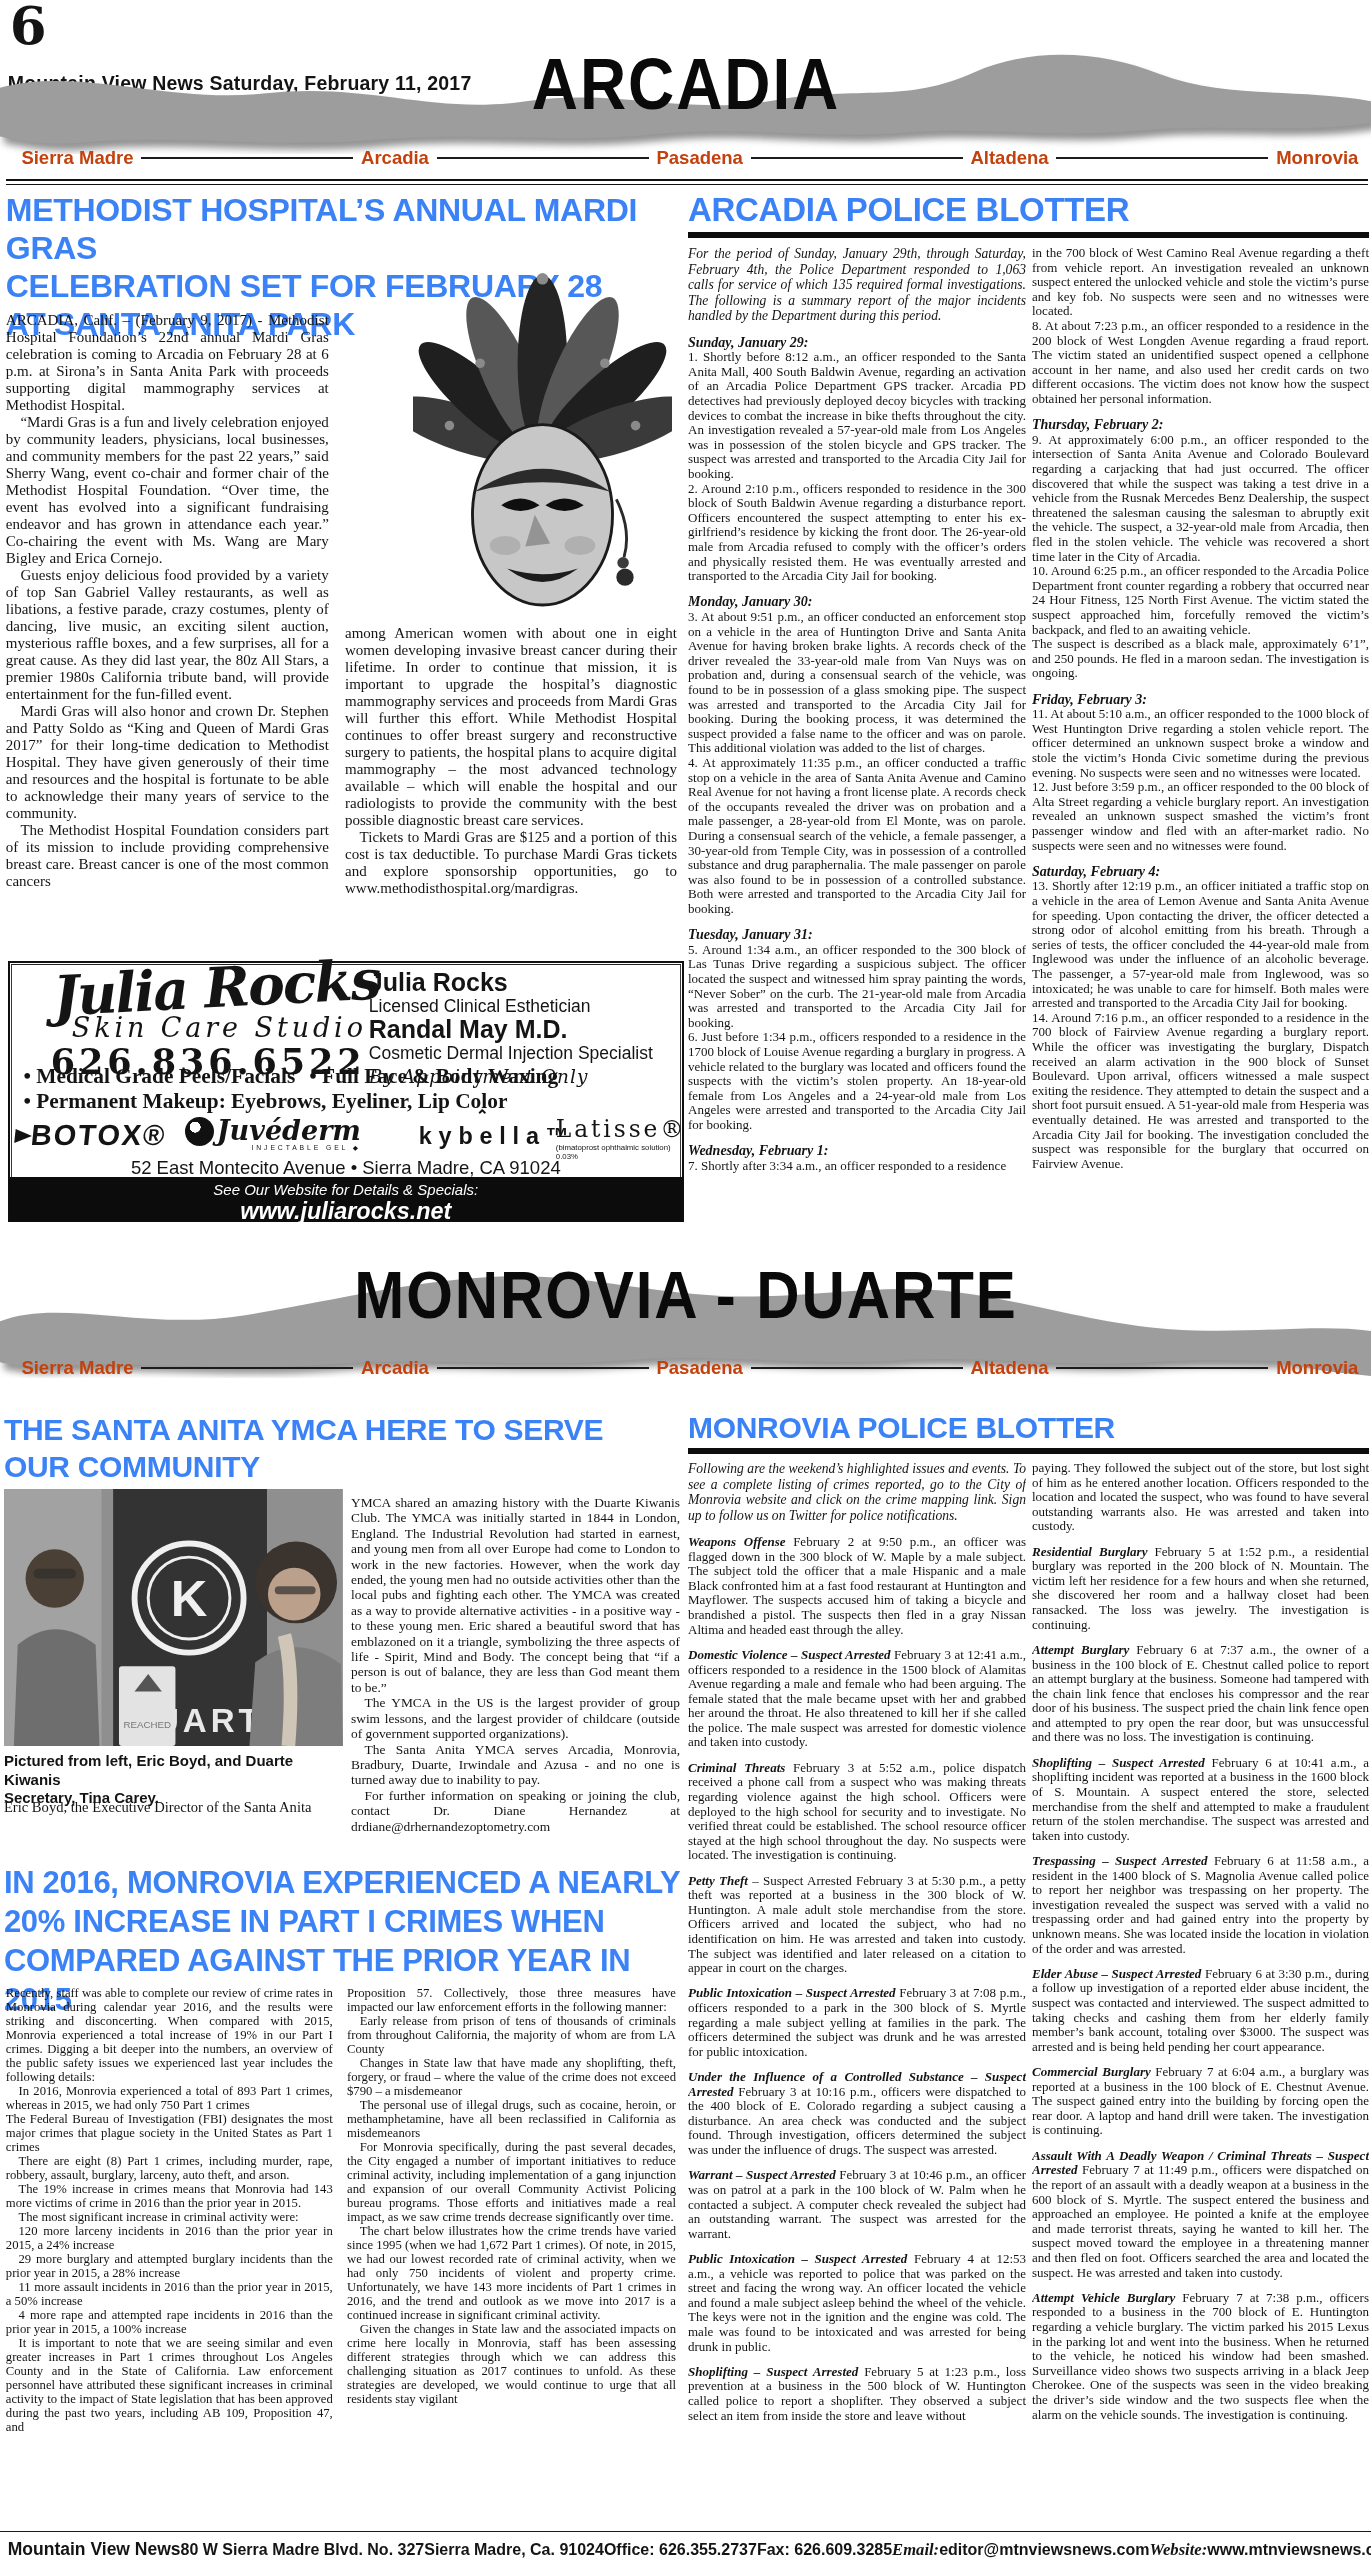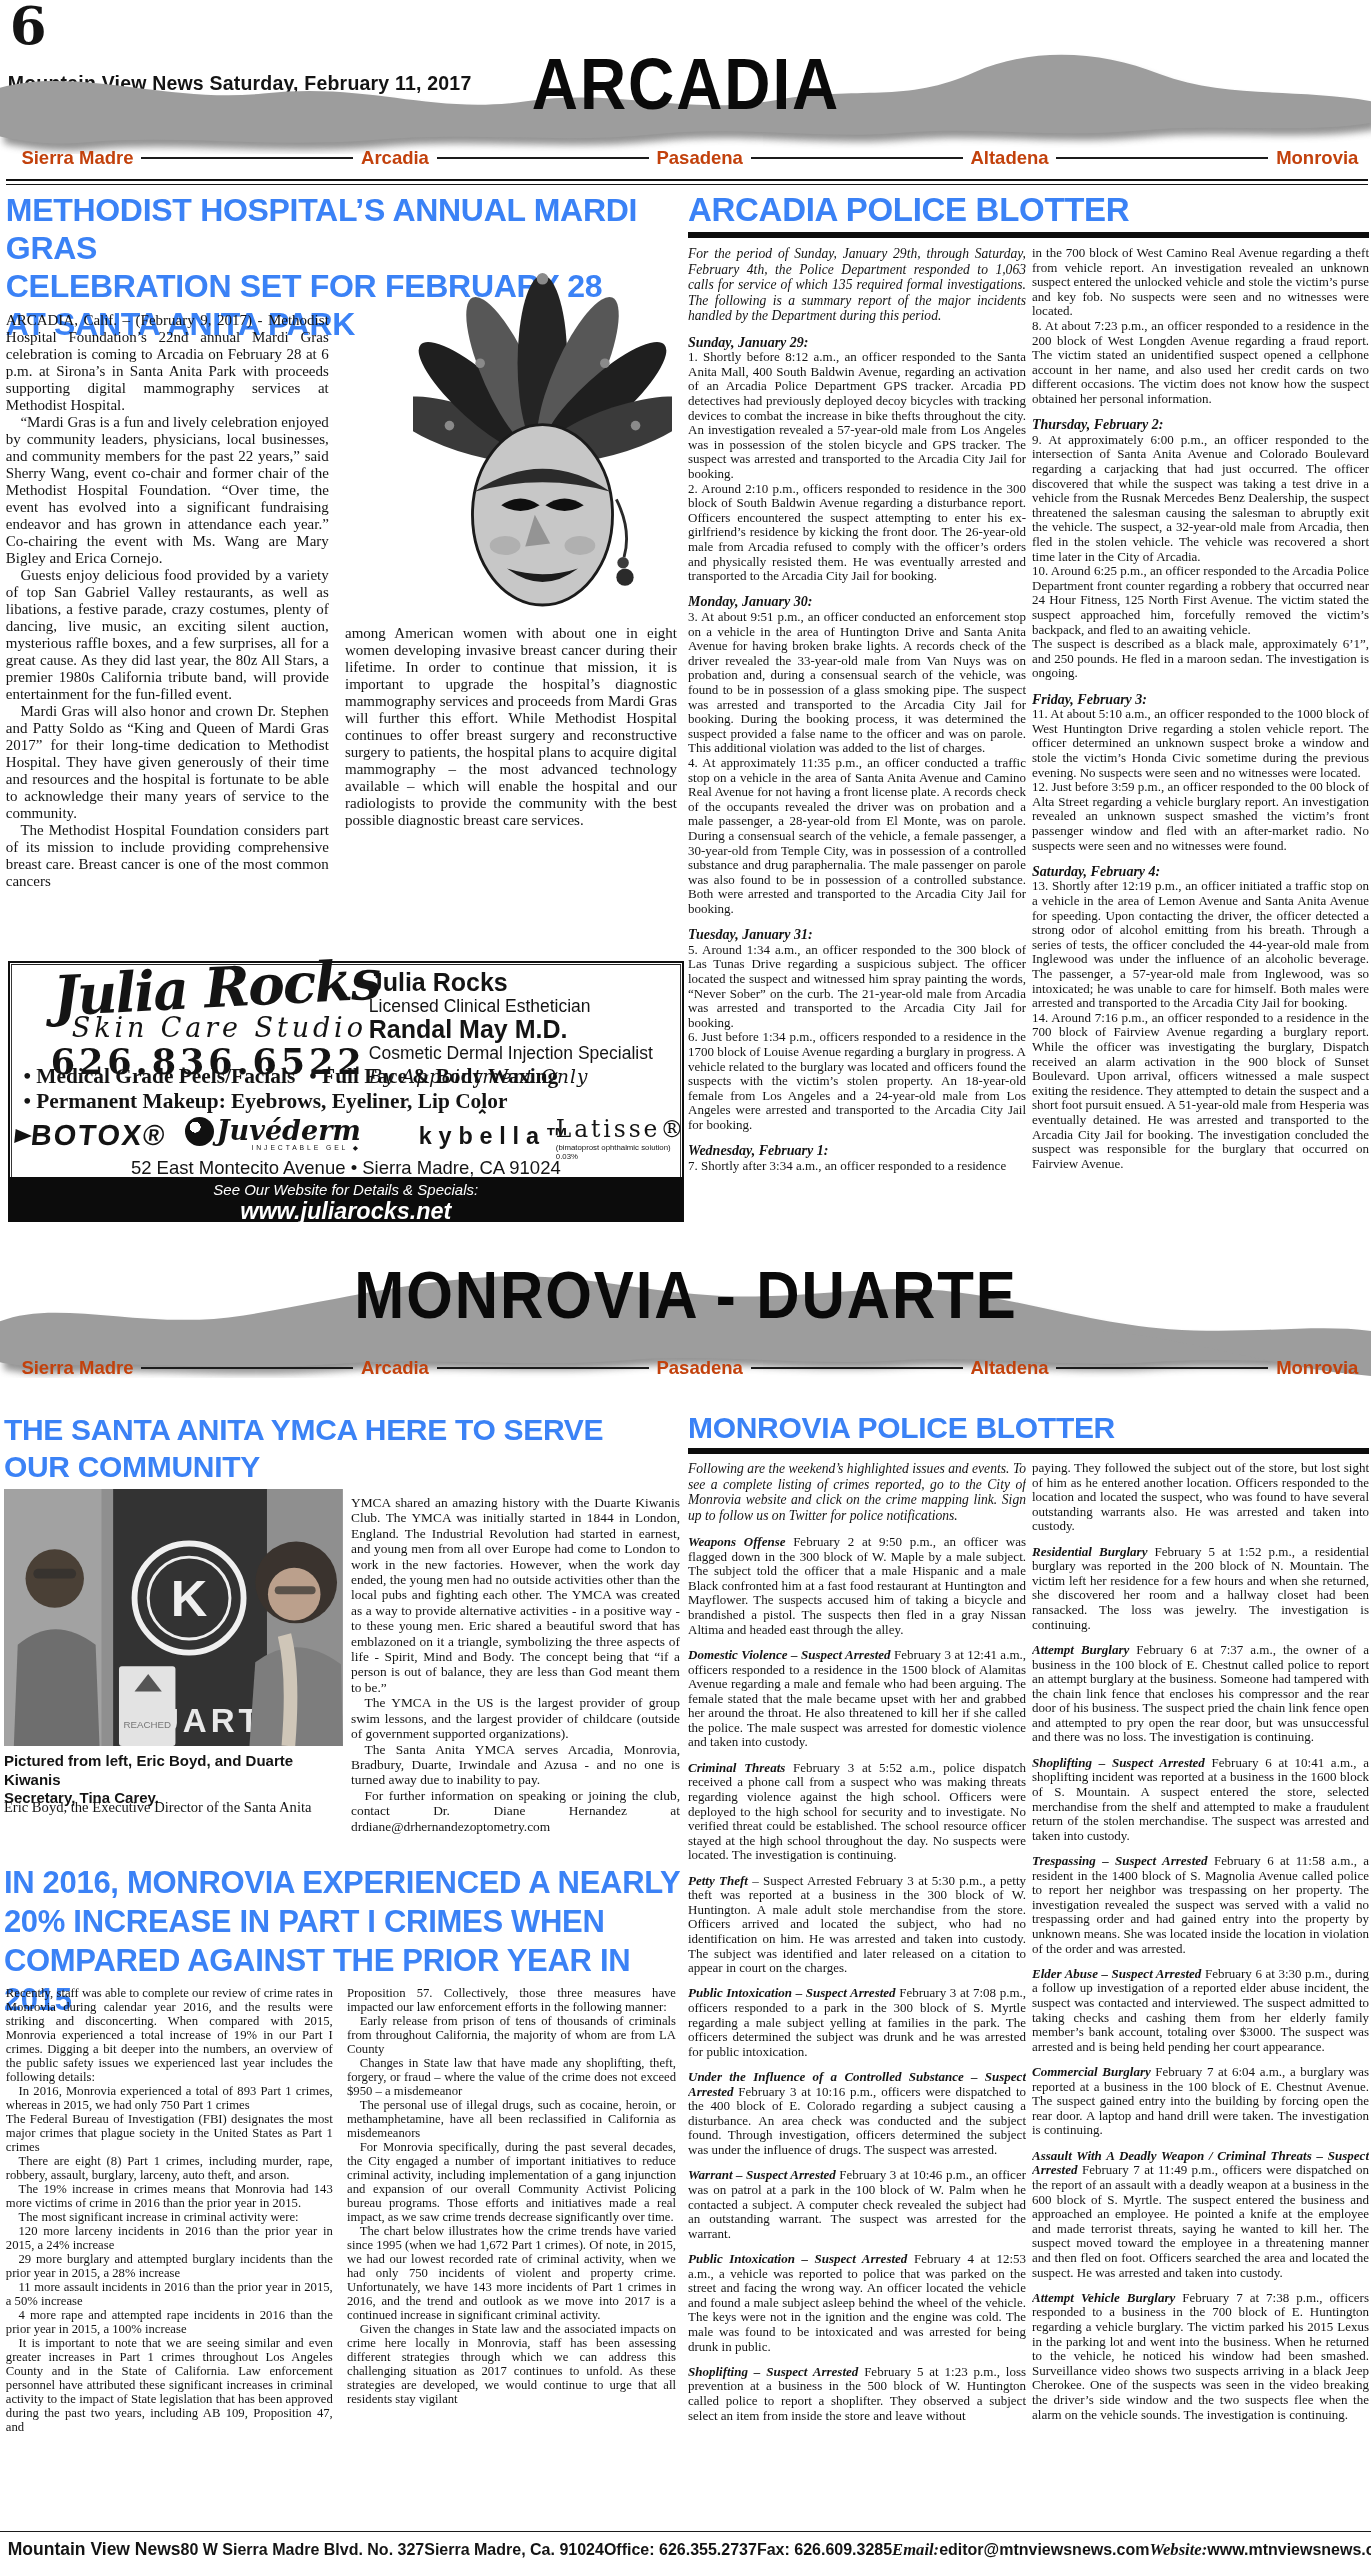--- a/index.html
+++ b/index.html
@@ -128,20 +128,21 @@
 AT SANTA ANITA PARK</div>
   <div class="abs col mg" style="left:5.8px;top:312px;width:323px;height:633px;">
       <p>ARCADIA, Calif. – (February 9, 2017) - Methodist Hospital Foundation’s 22nd annual Mardi Gras celebration is coming to Arcadia on February 28 at 6 p.m. at Sirona’s in Santa Anita Park with proceeds supporting digital mammography services at Methodist Hospital.</p>
       <p class="ind">“Mardi Gras is a fun and lively celebration enjoyed by community leaders, physicians, local businesses, and community members for the past 22 years,” said Sherry Wang, event co-chair and former chair of the Methodist Hospital Foundation. “Over time, the event has evolved into a significant fundraising endeavor and has grown in attendance each year.” Co-chairing the event with Ms. Wang are Mary Bigley and Erica Cornejo.</p>
       <p class="ind">Guests enjoy delicious food provided by a variety of top San Gabriel Valley restaurants, as well as libations, a festive parade, crazy costumes, plenty of dancing, live music, an exciting silent auction, mysterious raffle boxes, and a few surprises, all for a great cause. As they did last year, the 80z All Stars, a premier 1980s California tribute band, will provide entertainment for the fun-filled event.</p>
       <p class="ind">Mardi Gras will also honor and crown Dr. Stephen and Patty Soldo as “King and Queen of Mardi Gras 2017” for their long-time dedication to Methodist Hospital. They have given generously of their time and resources and the hospital is fortunate to be able to acknowledge their many years of service to the community.</p>
       <p class="ind">The Methodist Hospital Foundation considers part of its mission to include providing comprehensive breast care. Breast cancer is one of the most common cancers</p>
     </div>
   <div class="abs col mg" style="left:345px;top:625px;width:332px;height:318px;">
       <p>among American women with about one in eight women developing invasive breast cancer during their lifetime.  In order to continue that mission, it is important to upgrade the hospital’s diagnostic mammography services and proceeds from Mardi Gras will further this effort. While Methodist Hospital continues to offer breast surgery and reconstructive surgery to patients, the hospital plans to acquire digital mammography – the most advanced technology available – which will enable the hospital and our radiologists to provide the community with the best possible diagnostic breast care services.</p>
+      <p class="ind">Tickets to Mardi Gras are $125 and a portion of this cost is tax deductible. To purchase Mardi Gras tickets and explore sponsorship opportunities, go to www.methodisthospital.org/mardigras.</p>
     </div>
 
   <div class="abs" style="left:413px;top:257px;width:259px;height:366px;">
     <svg viewBox="0 0 270 380" width="259" height="366">
       <g>
         <ellipse cx="135" cy="120" rx="24" ry="82" transform="rotate(-72 135 205)" fill="#3a3a3a"></ellipse>
         <ellipse cx="135" cy="118" rx="24" ry="84" transform="rotate(-48 135 205)" fill="#1f1f1f"></ellipse>
         <ellipse cx="135" cy="114" rx="25" ry="88" transform="rotate(-24 135 205)" fill="#575757"></ellipse>
         <ellipse cx="135" cy="110" rx="26" ry="92" fill="#242424"></ellipse>
         <ellipse cx="135" cy="114" rx="25" ry="88" transform="rotate(24 135 205)" fill="#575757"></ellipse>
@@ -325,21 +326,21 @@
       <p class="ind">The most significant increase in criminal activity were:</p>
       <p class="ind">120 more larceny incidents in 2016 than the prior year in 2015, a 24% increase</p>
       <p class="ind">29 more burglary and attempted burglary incidents than the prior year in 2015, a 28% increase</p>
       <p class="ind">11 more assault incidents in 2016 than the prior year in 2015, a 50% increase</p>
       <p class="ind">4 more rape and attempted rape incidents in 2016 than the prior year in 2015, a 100% increase</p>
       <p class="ind">It is important to note that we are seeing similar and even greater increases in Part 1 crimes throughout Los Angeles County and in the State of California. Law enforcement personnel have attributed these significant increases in criminal activity to the impact of State legislation that has been approved during the past two years, including AB 109, Proposition 47, and</p>
     </div>
   <div class="abs col crime" style="left:347px;top:1986px;width:329px;height:542px;">
       <p>Proposition 57.  Collectively, those three measures have impacted our law enforcement efforts in the following manner:</p>
       <p class="ind">Early release from prison of tens of thousands of criminals from throughout California, the majority of whom are from LA County</p>
-      <p class="ind">Changes in State law that have made any shoplifting, theft, forgery, or fraud – where the value of the crime does not exceed $950 – a misdemeanor</p>
+      <p class="ind">Changes in State law that have made any shoplifting, theft, forgery, or fraud – where the value of the crime does not exceed $790 – a misdemeanor</p>
       <p class="ind">The personal use of illegal drugs, such as cocaine, heroin, or methamphetamine, have all been reclassified in California as misdemeanors</p>
       <p class="ind">For Monrovia specifically, during the past several decades, the City engaged a number of important initiatives to reduce criminal activity, including implementation of a gang injunction and expansion of our overall Community Activist Policing bureau programs.  Those efforts and initiatives made a real impact, as we saw crime trends decrease significantly over time.</p>
       <p class="ind">The chart below illustrates how the crime trends have varied since 1995 (when we had 1,672 Part 1 crimes).  Of note, in 2015, we had our lowest recorded rate of criminal activity, when we had only 750 incidents of violent and property crime. Unfortunately, we have 143 more incidents of Part 1 crimes in 2016, and the trend and outlook as we move into 2017 is a continued increase in significant criminal activity.</p>
       <p class="ind">Given the changes in State law and the associated impacts on crime here locally in Monrovia, staff has been assessing different strategies through which we can address this challenging situation as 2017 continues to unfold. As these strategies are developed, we would continue to urge that all residents stay vigilant</p>
     </div>
 
   <div class="abs footer">
       <span class="name">Mountain View News</span>
       <span>80 W Sierra Madre Blvd. No. 327</span>
       <span>Sierra Madre, Ca. 91024</span>

